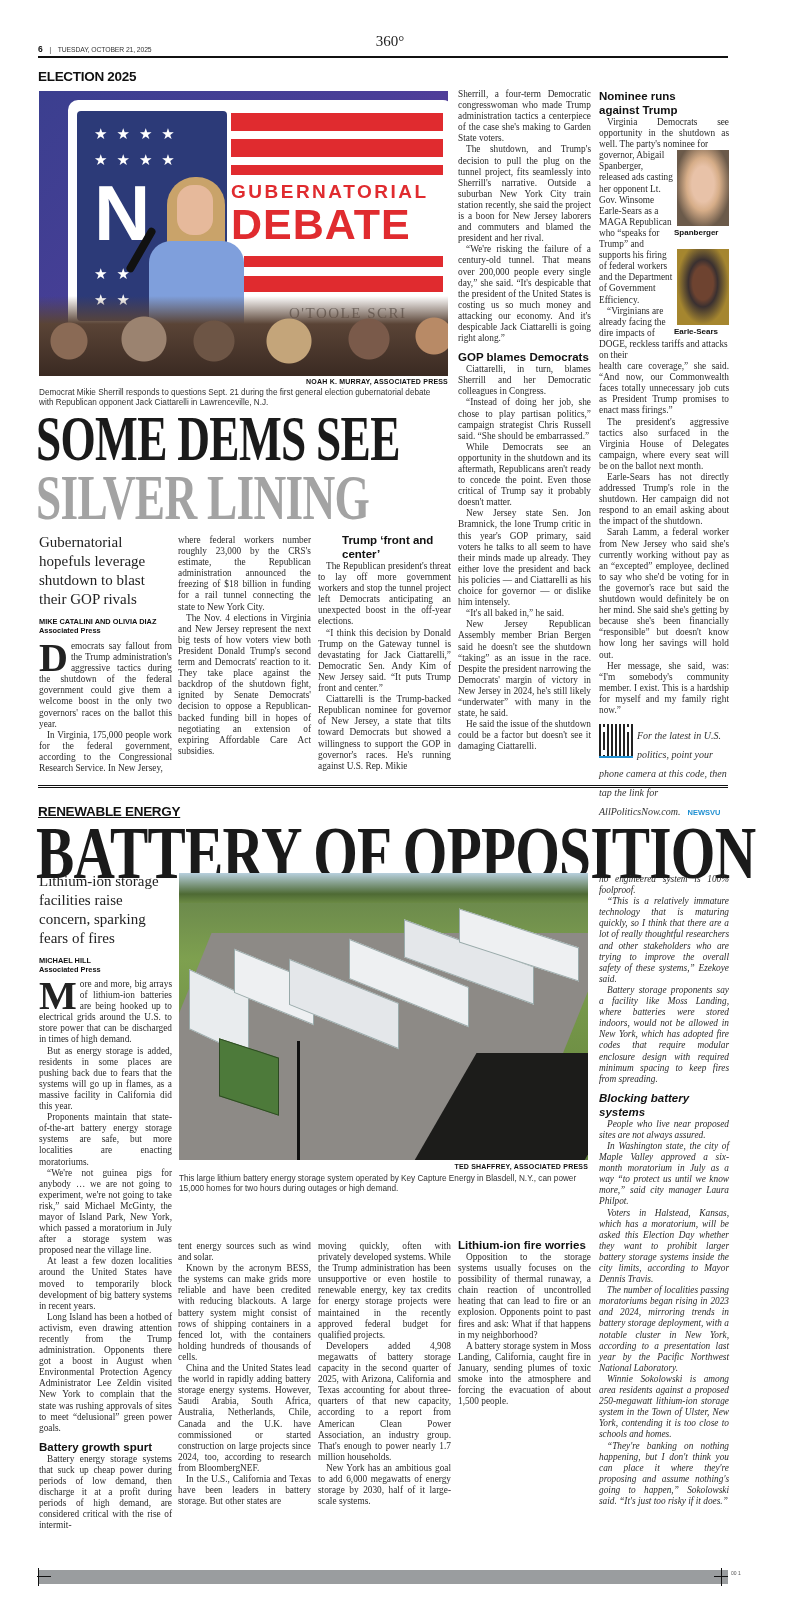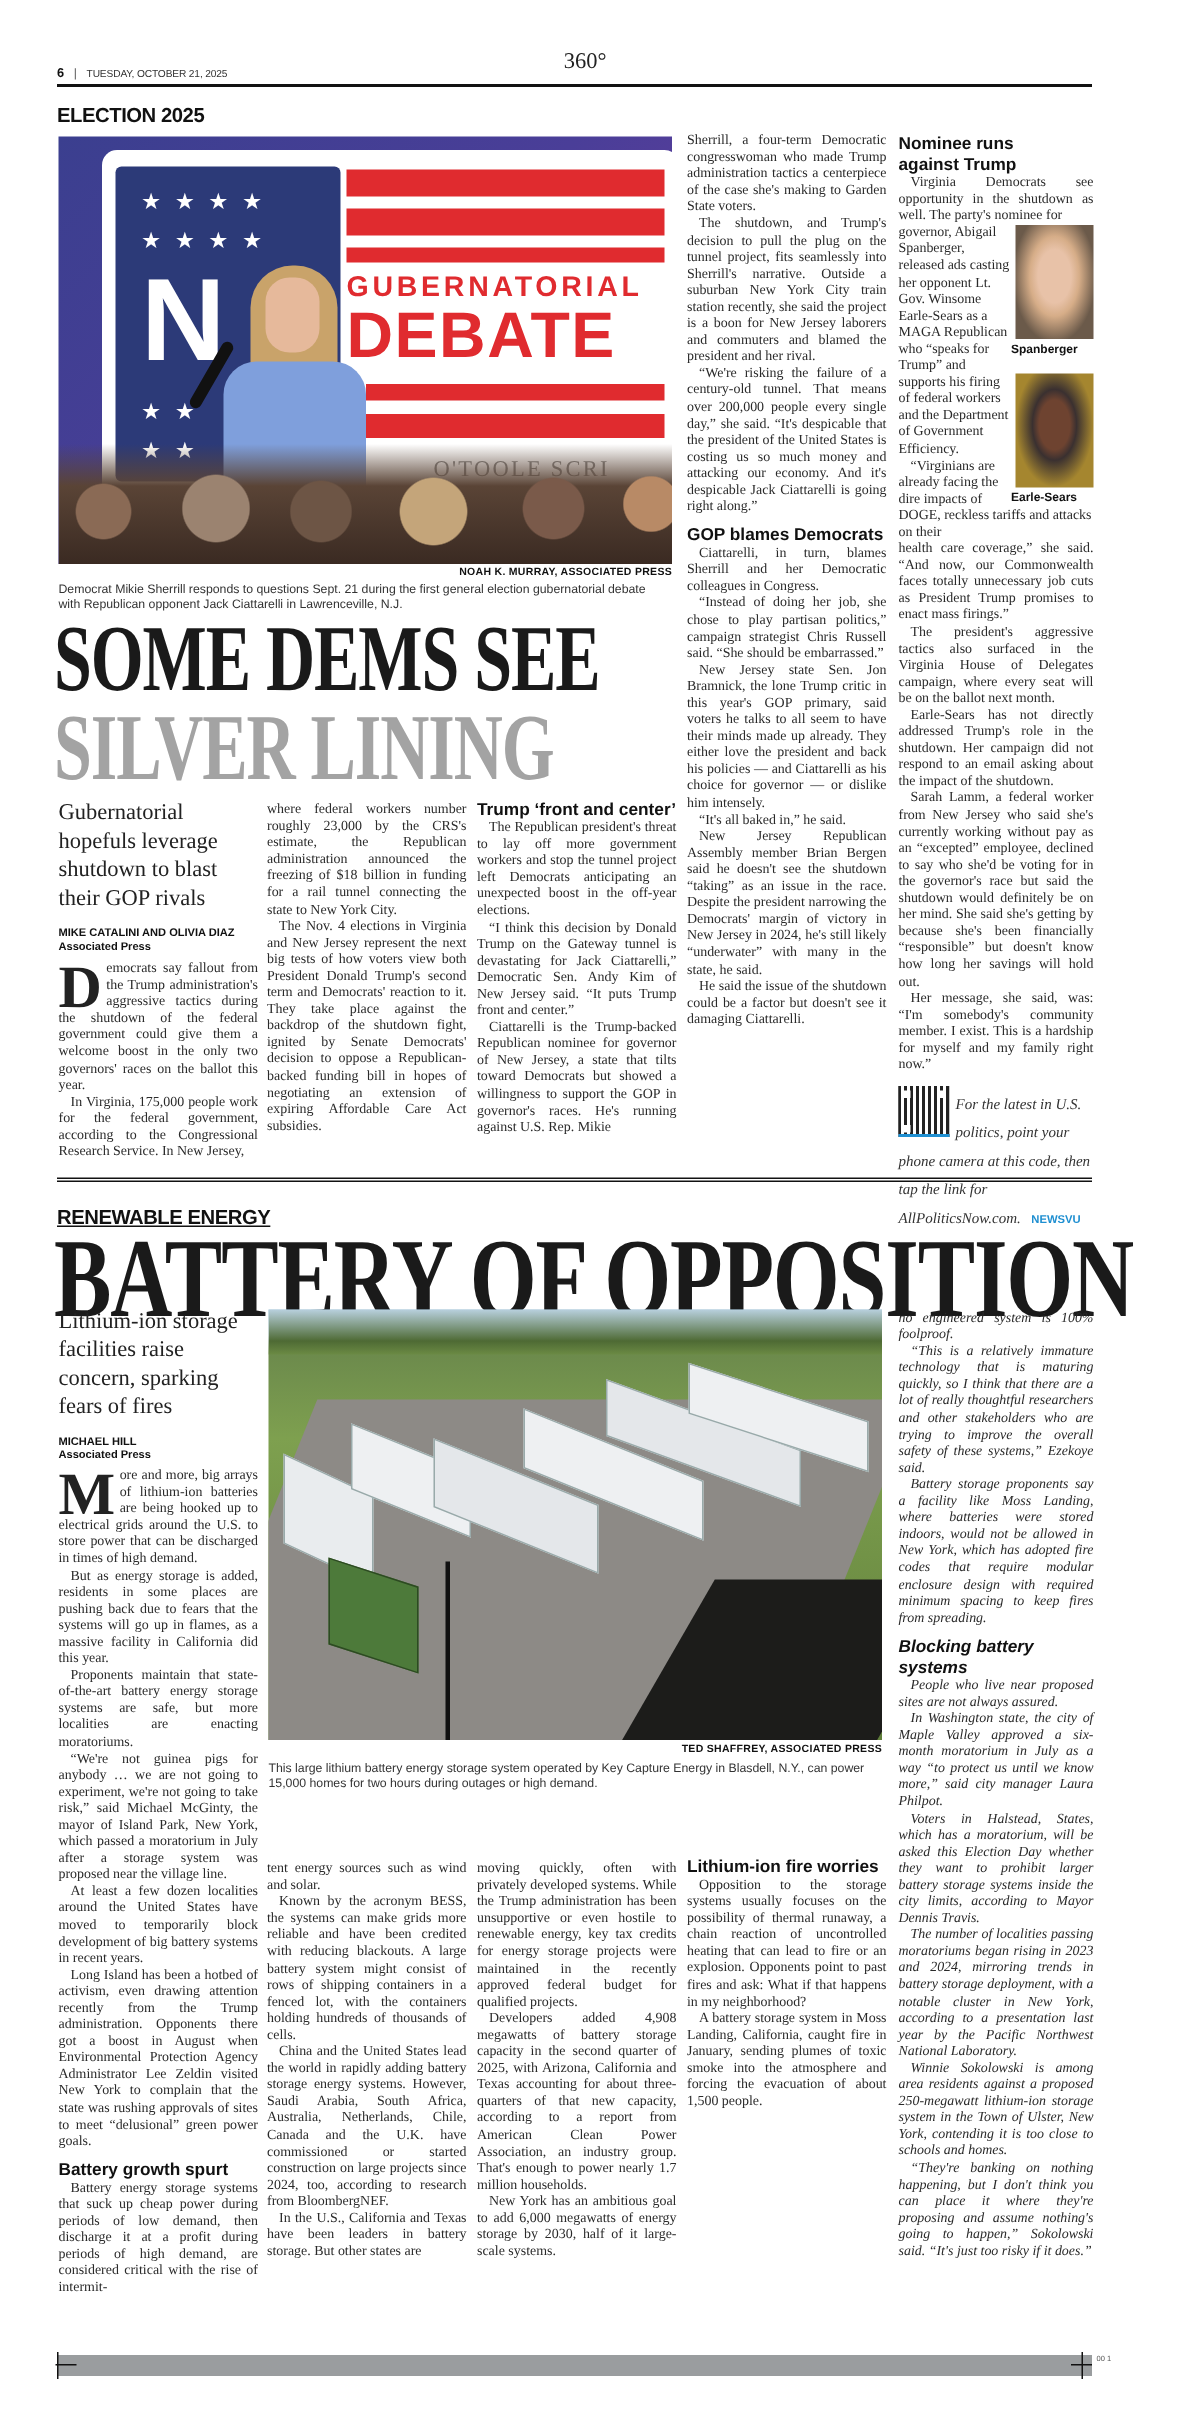--- a/index.html
+++ b/index.html
@@ -69,38 +69,39 @@
     <p>In Virginia, 175,000 people work for the federal government, according to the Congressional Research Service. In New Jersey,</p>
   </div>
 </div>
 
 <div class="abs body-text" style="left:178px;top:535px;width:133px;">
   <p class="noindent">where federal workers number roughly 23,000 by the CRS's estimate, the Republican administration announced the freezing of $18 billion in funding for a rail tunnel connecting the state to New York City.</p>
   <p>The Nov. 4 elections in Virginia and New Jersey represent the next big tests of how voters view both President Donald Trump's second term and Democrats' reaction to it. They take place against the backdrop of the shutdown fight, ignited by Senate Democrats' decision to oppose a Republican-backed funding bill in hopes of negotiating an extension of expiring Affordable Care Act subsidies.</p>
 </div>
 
 <div class="abs" style="left:318px;top:533px;width:133px;">
-  <div class="subhead" style="margin-top:0;">Trump ‘front and center’</div>
+  <div class="subhead" style="margin-top:0;margin-left:24px;">Trump ‘front and center’</div>
   <div class="body-text">
     <p>The Republican president's threat to lay off more government workers and stop the tunnel project left Democrats anticipating an unexpected boost in the off-year elections.</p>
     <p>“I think this decision by Donald Trump on the Gateway tunnel is devastating for Jack Ciattarelli,” Democratic Sen. Andy Kim of New Jersey said. “It puts Trump front and center.”</p>
     <p>Ciattarelli is the Trump-backed Republican nominee for governor of New Jersey, a state that tilts toward Democrats but showed a willingness to support the GOP in governor's races. He's running against U.S. Rep. Mikie</p>
   </div>
 </div>
 
 <div class="abs" style="left:458px;top:89px;width:133px;">
   <div class="body-text">
     <p class="noindent">Sherrill, a four-term Democratic congresswoman who made Trump administration tactics a centerpiece of the case she's making to Garden State voters.</p>
     <p>The shutdown, and Trump's decision to pull the plug on the tunnel project, fits seamlessly into Sherrill's narrative. Outside a suburban New York City train station recently, she said the project is a boon for New Jersey laborers and commuters and blamed the president and her rival.</p>
     <p>“We're risking the failure of a century-old tunnel. That means over 200,000 people every single day,” she said. “It's despicable that the president of the United States is costing us so much money and attacking our economy. And it's despicable Jack Ciattarelli is going right along.”</p>
   </div>
   <div class="subhead" style="margin-top:6px;">GOP blames Democrats</div>
   <div class="body-text">
     <p>Ciattarelli, in turn, blames Sherrill and her Democratic colleagues in Congress.</p>
     <p>“Instead of doing her job, she chose to play partisan politics,” campaign strategist Chris Russell said. “She should be embarrassed.”</p>
+    <p>While Democrats see an opportunity in the shutdown and its aftermath, Republicans aren't ready to concede the point. Even those critical of Trump say it probably doesn't matter.</p>
     <p>New Jersey state Sen. Jon Bramnick, the lone Trump critic in this year's GOP primary, said voters he talks to all seem to have their minds made up already. They either love the president and back his policies — and Ciattarelli as his choice for governor — or dislike him intensely.</p>
     <p>“It's all baked in,” he said.</p>
     <p>New Jersey Republican Assembly member Brian Bergen said he doesn't see the shutdown “taking” as an issue in the race. Despite the president narrowing the Democrats' margin of victory in New Jersey in 2024, he's still likely “underwater” with many in the state, he said.</p>
     <p>He said the issue of the shutdown could be a factor but doesn't see it damaging Ciattarelli.</p>
   </div>
 </div>
 
 <div class="abs" style="left:599px;top:89px;width:130px;">
   <div class="subhead" style="margin-top:0;width:80px;">Nominee runs against Trump</div>
   <div class="body-text">
@@ -200,21 +201,21 @@
 <div class="abs" style="left:599px;top:874px;width:130px;font-style:italic;">
   <div class="body-text">
     <p class="noindent">no engineered system is 100% foolproof.</p>
     <p>“This is a relatively immature technology that is maturing quickly, so I think that there are a lot of really thoughtful researchers and other stakeholders who are trying to improve the overall safety of these systems,” Ezekoye said.</p>
     <p>Battery storage proponents say a facility like Moss Landing, where batteries were stored indoors, would not be allowed in New York, which has adopted fire codes that require modular enclosure design with required minimum spacing to keep fires from spreading.</p>
   </div>
   <div class="subhead" style="margin-top:6px;">Blocking battery systems</div>
   <div class="body-text">
     <p>People who live near proposed sites are not always assured.</p>
     <p>In Washington state, the city of Maple Valley approved a six-month moratorium in July as a way “to protect us until we know more,” said city manager Laura Philpot.</p>
-    <p>Voters in Halstead, States, which has a moratorium, will be asked this Election Day whether they want to prohibit larger battery storage systems inside the city limits, according to Mayor Dennis Travis.</p>
+    <p>Voters in Halstead, Kansas, which has a moratorium, will be asked this Election Day whether they want to prohibit larger battery storage systems inside the city limits, according to Mayor Dennis Travis.</p>
     <p>The number of localities passing moratoriums began rising in 2023 and 2024, mirroring trends in battery storage deployment, with a notable cluster in New York, according to a presentation last year by the Pacific Northwest National Laboratory.</p>
     <p>Winnie Sokolowski is among area residents against a proposed 250-megawatt lithium-ion storage system in the Town of Ulster, New York, contending it is too close to schools and homes.</p>
     <p>“They're banking on nothing happening, but I don't think you can place it where they're proposing and assume nothing's going to happen,” Sokolowski said. “It's just too risky if it does.”</p>
   </div>
 </div>
 
 <div class="abs" style="left:38px;top:1570px;width:690px;height:14px;background:#9a9d9f;"></div>
 <div class="abs" style="left:38px;top:1568px;width:14px;height:18px;border-left:1px solid #111;">
     <div style="position:absolute;top:8px;left:-2px;width:14px;height:1px;background:#111;"></div>
   </div>

